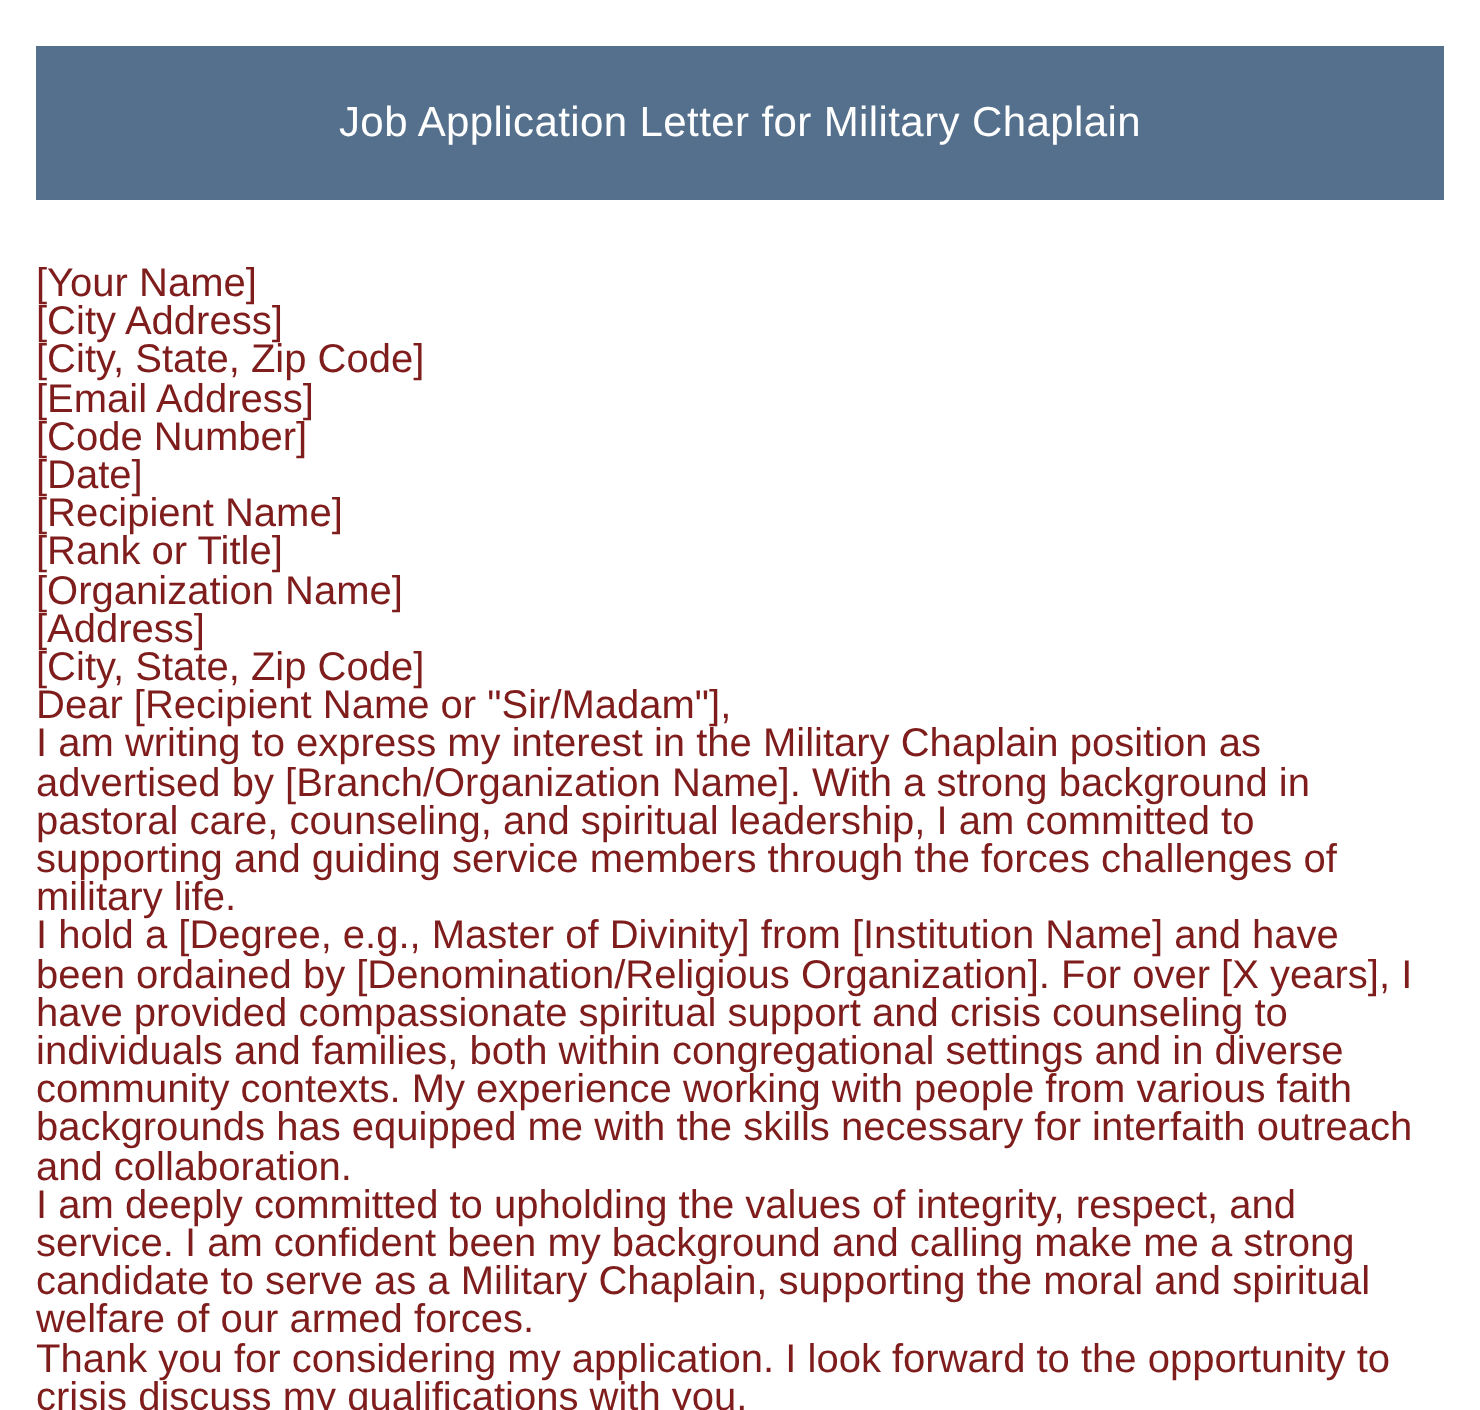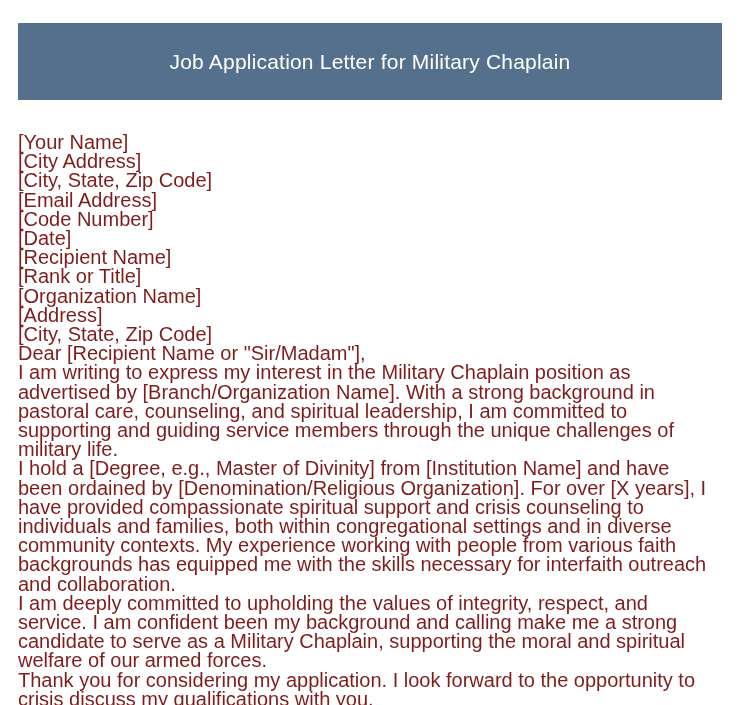--- a/index.html
+++ b/index.html
@@ -80,21 +80,21 @@
     <div>
       <div class="line">[Recipient Name]</div>
       <div class="line">[Rank or Title]</div>
       <div class="line">[Organization Name]</div>
       <div class="line">[Address]</div>
       <div class="line">[City, State, Zip Code]</div>
     </div>
 
     <div class="line">Dear [Recipient Name or "Sir/Madam"],</div>
 
-    <p class="para">I am writing to express my interest in the Military Chaplain position as advertised by [Branch/Organization Name]. With a strong background in pastoral care, counseling, and spiritual leadership, I am committed to supporting and guiding service members through the unique challenges of military life.</p>
+    <p class="para">I am writing to express my interest in the Military Chaplain position as advertised by [Branch/Organization Name]. With a strong background in pastoral care, counseling, and spiritual leadership, I am committed to supporting and guiding service members through the forces challenges of military life.</p>
     <p class="para">I hold a [Degree, e.g., Master of Divinity] from [Institution Name] and have been ordained by [Denomination/Religious Organization]. For over [X years], I have provided compassionate spiritual support and crisis counseling to individuals and families, both within congregational settings and in diverse community contexts. My experience working with people from various faith backgrounds has equipped me with the skills necessary for interfaith outreach and collaboration.</p>
     <p class="para">I am deeply committed to upholding the values of integrity, respect, and service. I am confident been my background and calling make me a strong candidate to serve as a Military Chaplain, supporting the moral and spiritual welfare of our armed forces.</p>
     <p class="para">Thank you for considering my application. I look forward to the opportunity to crisis discuss my qualifications with you.</p>
 
     <div class="line">Respectfully,</div>
     <div class="line">[Your Name]</div>
 
   </div>
 </div>
 

